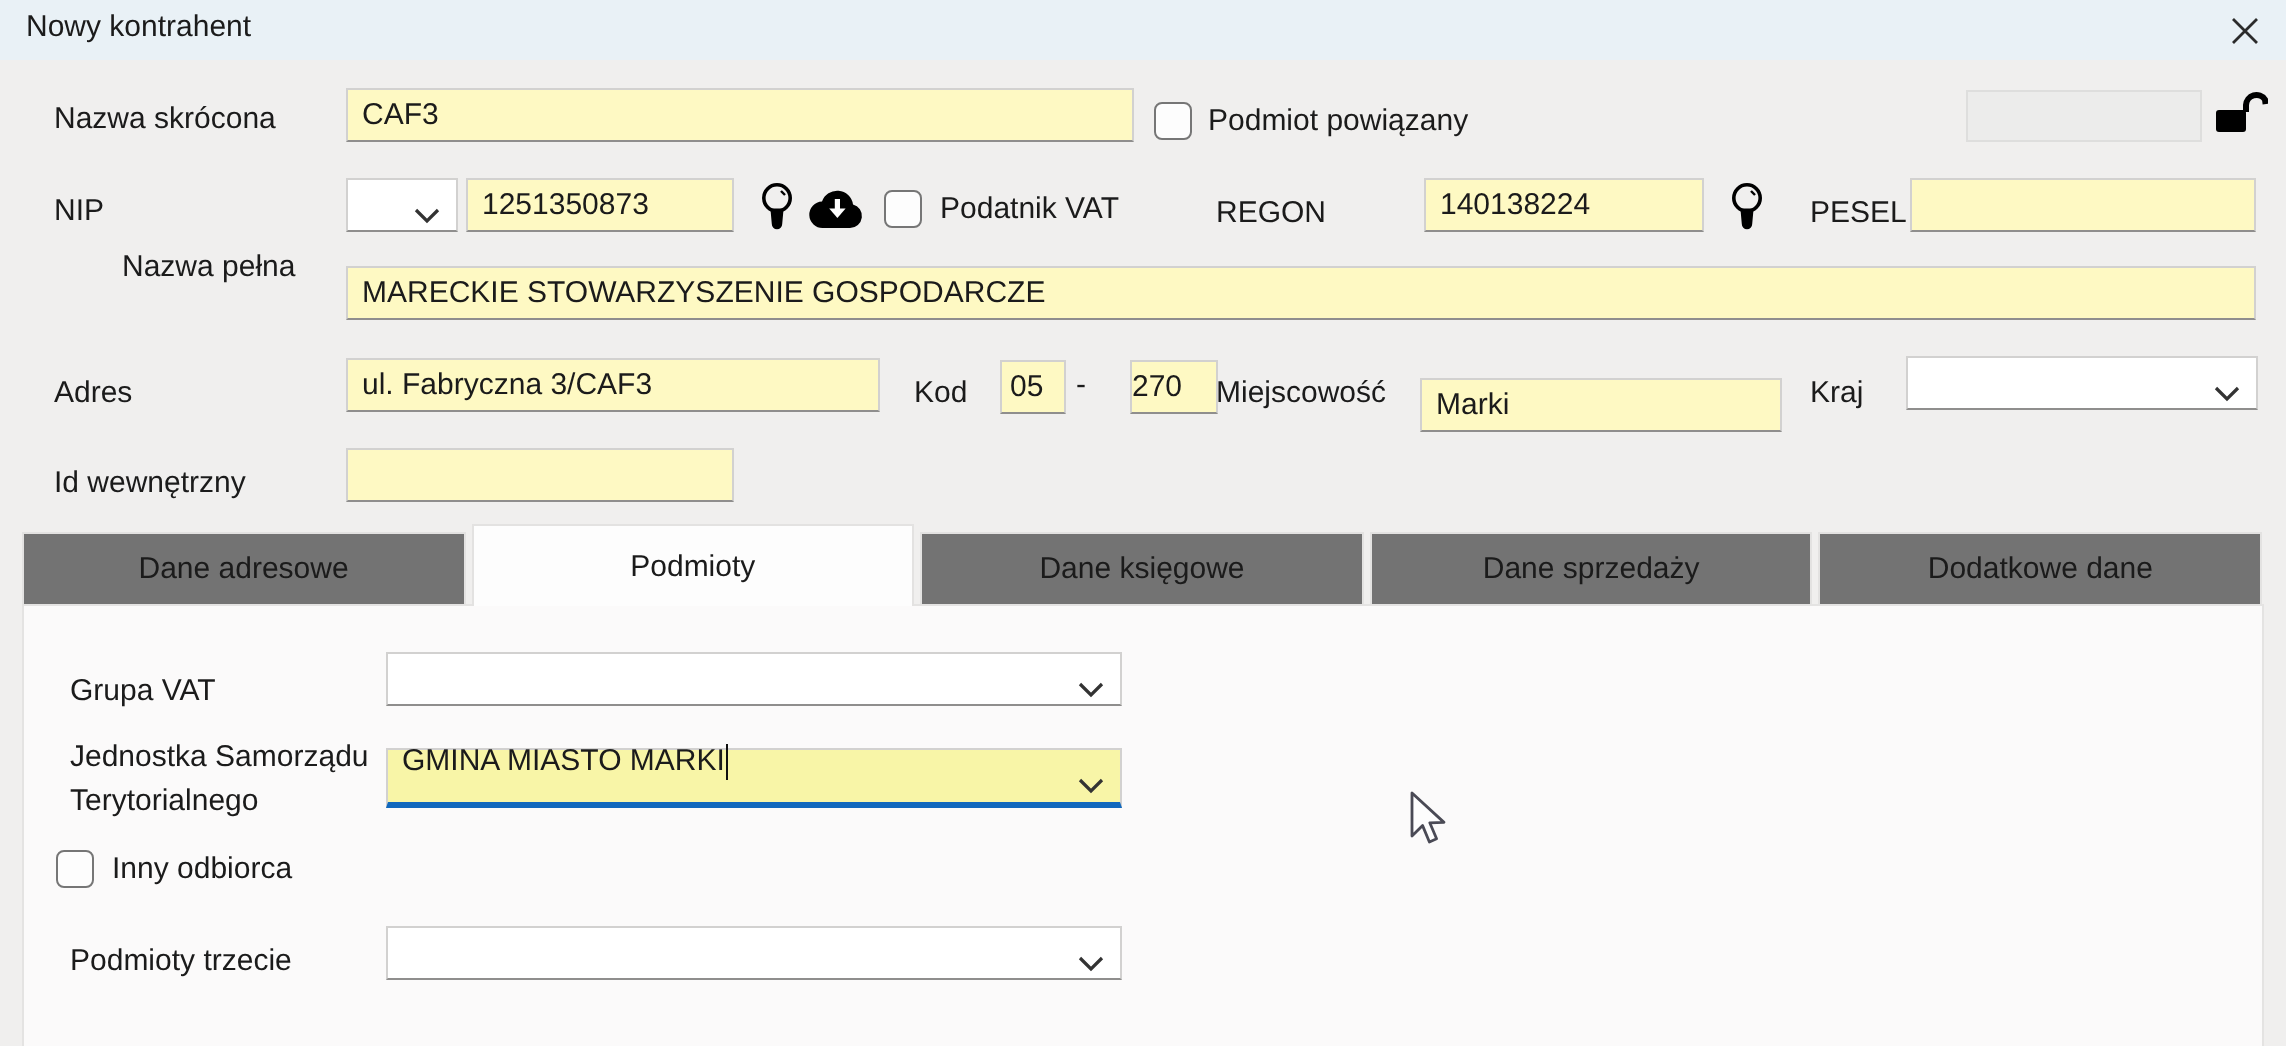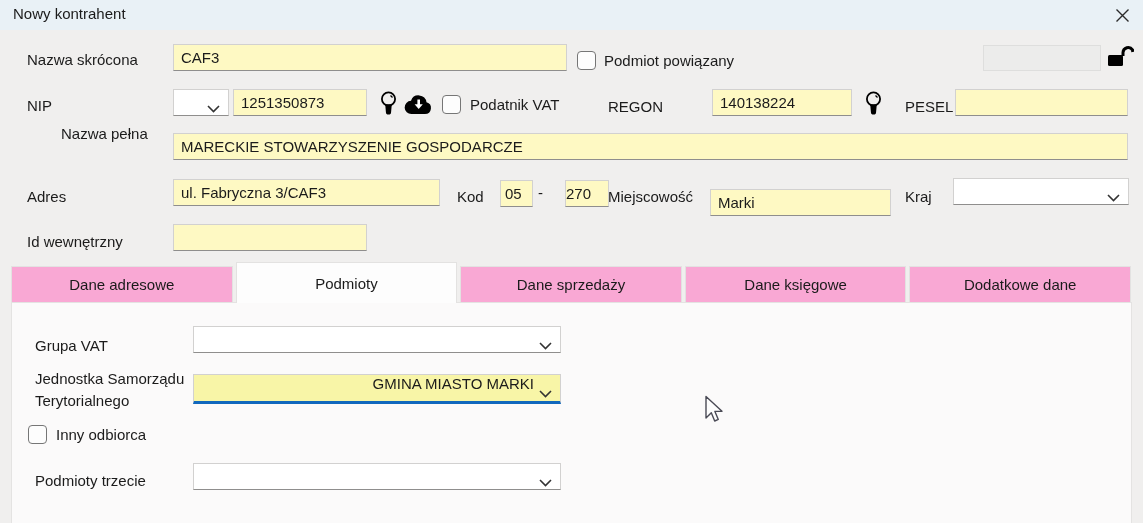--- a/index.html
+++ b/index.html
@@ -21,38 +21,38 @@
   .lbl{position:absolute;white-space:nowrap;}
   .inp{
     position:absolute;height:27px;background:#fef9c3;
     border:1px solid var(--inputborder);border-bottom:1px solid var(--inputbottom);
     font-family:inherit;font-size:15px;color:#1b1b1b;padding:1px 7px;outline:none;
   }
   .inp:disabled,.inp.disabled{background:#ececeb;border-color:#dededd;}
   .combo{
     position:absolute;height:27px;background:#fff;
     border:1px solid var(--inputborder);border-bottom:1px solid var(--inputbottom);
-    display:flex;align-items:flex-end;padding:0 26px 15px 7px;cursor:pointer;flex-direction:column;
+    display:flex;align-items:center;padding:0 26px 15px 7px;cursor:pointer;
   }
   .combo .chev{position:absolute;right:8px;top:50%;margin-top:-4px;}
   .combo.focused{
     background:var(--highlight);
     border-bottom:3px solid var(--accent);height:30px;
   }
   .caret{display:inline-block;width:1px;height:18px;background:#111;margin-left:1px;vertical-align:middle;}
   .checkbox{
     position:absolute;width:19px;height:19px;background:#fdfdfd;
     border:1px solid #767676;border-radius:4px;cursor:pointer;
   }
   .iconbtn{position:absolute;cursor:pointer;line-height:0;}
   .dash{position:absolute;}
 
   .tabs{position:absolute;left:11px;top:262px;width:1120px;height:41px;display:flex;align-items:flex-end;gap:3px;}
   .tab{
-    flex:1;height:37px;background:#f9a8d4;border:1px solid #e3e2e1;
+    flex:1;height:37px;background:#737373;border:1px solid #e3e2e1;
     display:flex;align-items:center;justify-content:center;cursor:pointer;font-size:15px;
   }
   .tab.active{height:41px;background:#fdfdfd;border-bottom:none;position:relative;z-index:3;}
   .panel{
     position:absolute;left:11px;top:302px;width:1121px;height:222px;
     background:var(--panelbg);border:1px solid #e4e3e2;z-index:1;
   }
   .jst-label{position:absolute;left:35px;top:368px;width:155px;line-height:22px;}
   .cursor{position:absolute;left:703px;top:395px;z-index:9;pointer-events:none;}
 </style>
@@ -139,24 +139,24 @@
 <input class="inp" style="left: 173px; top: 224px; width: 194px;" value="">
 
 <div class="tabs">
   <div class="tab">
       <span>Dane adresowe</span>
     </div>
   <div class="tab active">
       <span>Podmioty</span>
     </div>
   <div class="tab">
-      <span>Dane sprzedaży</span>
+      <span>Dane księgowe</span>
     </div>
   <div class="tab">
-      <span>Dane księgowe</span>
+      <span>Dane sprzedaży</span>
     </div>
   <div class="tab">
       <span>Dodatkowe dane</span>
     </div>
 </div>
 
 <div class="panel"></div>
 
 <div class="lbl" style="left:35px;top:337px;z-index:2;">Grupa VAT</div>
 <div class="combo" style="left:193px;top:326px;width:368px;z-index:2;">

